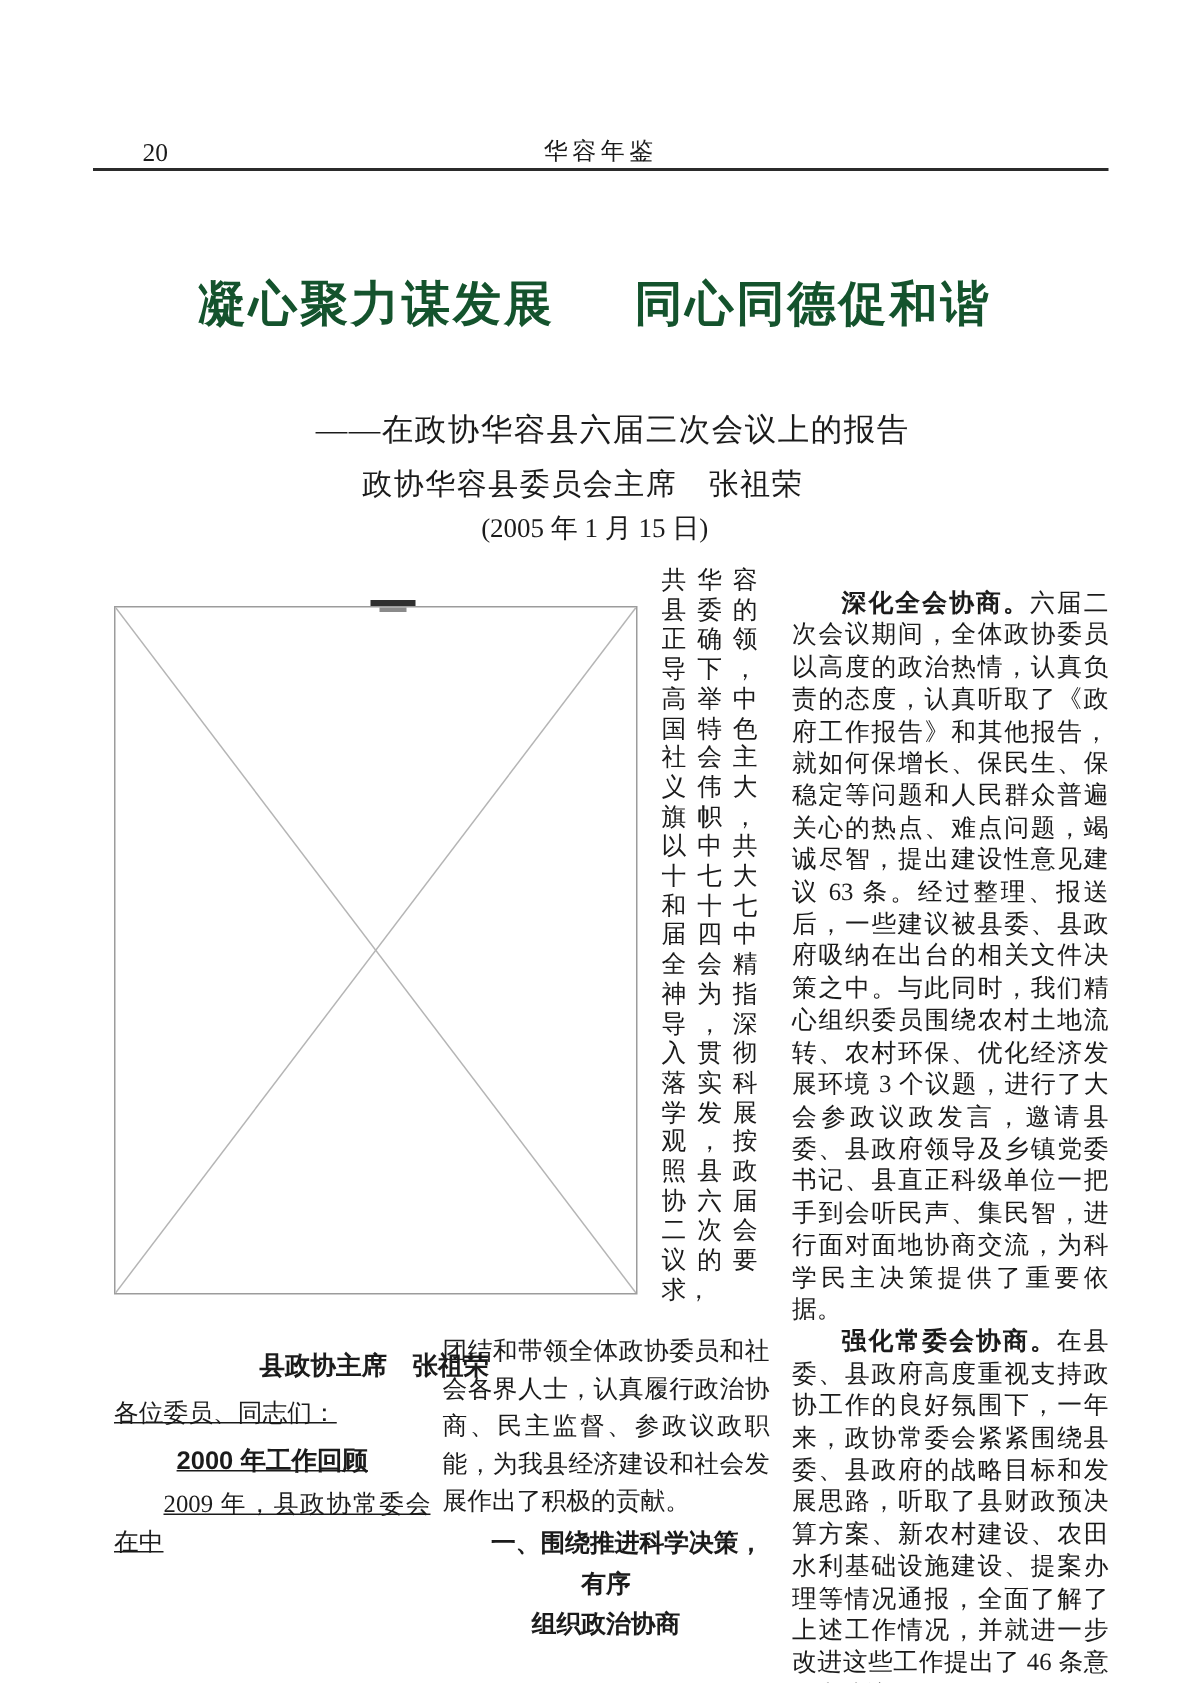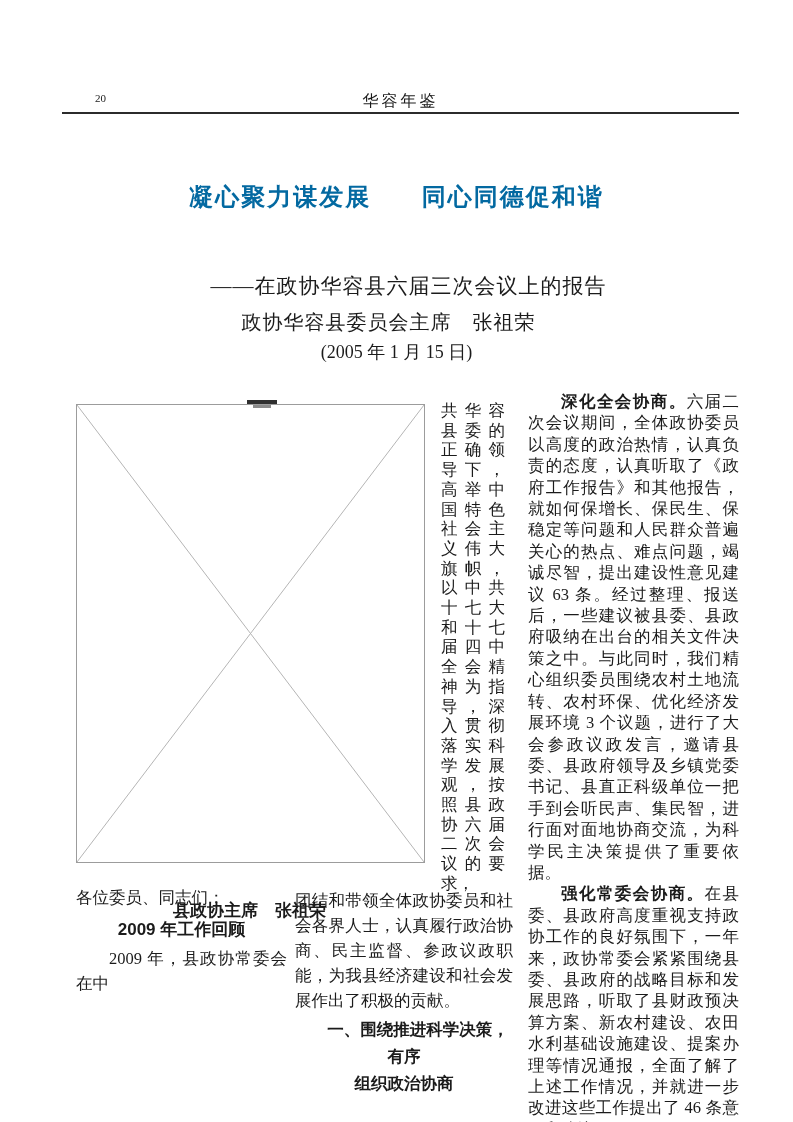--- a/index.html
+++ b/index.html
@@ -1,28 +1,28 @@
 <!DOCTYPE html>
 <html><head>
 <meta charset="utf-8">
 <style>
   html,body{margin:0;padding:0;background:#ffffff;}
   .page{position:relative;width:793px;height:1122px;background:#ffffff;
         color:#1b1b1b;font-family:"Liberation Serif","DejaVu Serif",serif;
         overflow:hidden;}
   
-  .page-number{position:absolute;left:95px;top:92px;font-size:11px;}
+  .page-number{position:absolute;left:95px;top:92px;font-size:17px;}
   .journal-title{position:absolute;left:62px;top:91px;width:677px;
         text-align:center;font-size:16px;letter-spacing:3px;}
   .header-rule{position:absolute;left:62px;top:112px;width:677px;height:2px;
         background:#2b2b2b;}
   
   .report-title{position:absolute;left:0;top:181px;width:793px;text-align:center;
         font-family:"Liberation Sans","DejaVu Sans",sans-serif;
-        font-weight:bold;font-size:24px;letter-spacing:2px;color:#0369a1;}
+        font-weight:bold;font-size:32px;letter-spacing:2px;color:#14532d;}
   .report-title .part2{margin-left:42px;}
   .subtitle{position:absolute;left:0;top:272px;width:793px;text-align:center;
         font-size:21px;letter-spacing:1px;padding-left:12px;}
   .author-line{position:absolute;left:0;top:309px;width:777px;text-align:center;
         font-size:20px;letter-spacing:1px;}
   .date-line{position:absolute;left:0;top:340px;width:793px;text-align:center;
         font-size:18px;}
   
   .photo-box{position:absolute;left:76px;top:404px;width:347px;height:457px;
         border:1px solid #9c9c9c;background:#ffffff;}
@@ -30,25 +30,25 @@
   .smudge{position:absolute;left:168px;top:-5px;width:34px;}
   .smudge .bar1{width:30px;height:4px;background:#2f2f2f;margin:0 auto;}
   .smudge .bar2{width:18px;height:3px;background:#8a8a8a;margin:1px auto 0;}
   .photo-caption{position:absolute;left:76px;top:866px;width:347px;
         text-align:center;font-family:"Liberation Sans","DejaVu Sans",sans-serif;
         font-weight:bold;font-size:17px;margin-top:33px;}
   
   .col{position:absolute;font-size:16.5px;text-align:justify;}
   .col p{margin:0;}
   .indent{text-indent:2em;}
-  .col1{left:76px;top:886px;width:211px;line-height:24.5px;}
+  .col1{left:76px;top:930px;width:211px;line-height:24.5px;text-decoration:underline;}
   .col1 .sec-head{font-family:"Liberation Sans","DejaVu Sans",sans-serif;
         font-weight:bold;font-size:17px;text-align:center;text-indent:0;
         margin:7px 0 5px 0;}
-  .col2-strip{left:441px;top:401px;width:64px;height:495px;line-height:19.7px;
+  .col2-strip{left:441px;top:377px;width:64px;height:495px;line-height:19.7px;
         overflow:hidden;}
   .col2{left:295px;top:888px;width:218px;line-height:25px;}
   .col2 .sub-head{font-family:"Liberation Sans","DejaVu Sans",sans-serif;
         font-weight:bold;font-size:16.5px;line-height:27px;white-space:pre-line;
         text-indent:28px;text-align:center;margin-top:3px;}
   .col3{left:528px;top:391px;width:211px;line-height:21.4px;}
   .lead{font-weight:600;}
 </style>
 </head>
 <body>
@@ -74,21 +74,21 @@
     </svg>
     <div class="smudge">
       <div class="bar1"></div>
       <div class="bar2"></div>
     </div>
   </div>
   <div class="photo-caption">县政协主席　张祖荣</div>
 
   <div class="col col1">
     <p>各位委员、同志们：</p>
-    <p class="sec-head">2009 年工作回顾</p>
+    <p class="sec-head">2000 年工作回顾</p>
     <p class="indent">2009 年，县政协常委会在中</p>
   </div>
 
   <div class="col col2-strip">
     <p>共华容县委的正确领导下，高举中国特色社会主义伟大旗帜，以中共十七大和十七届四中全会精神为指导，深入贯彻落实科学发展观，按照县政协六届二次会议的要求，</p>
   </div>
 
   <div class="col col2">
     <p>团结和带领全体政协委员和社会各界人士，认真履行政治协商、民主监督、参政议政职能，为我县经济建设和社会发展作出了积极的贡献。</p>
     <p class="sub-head">一、围绕推进科学决策，有序

